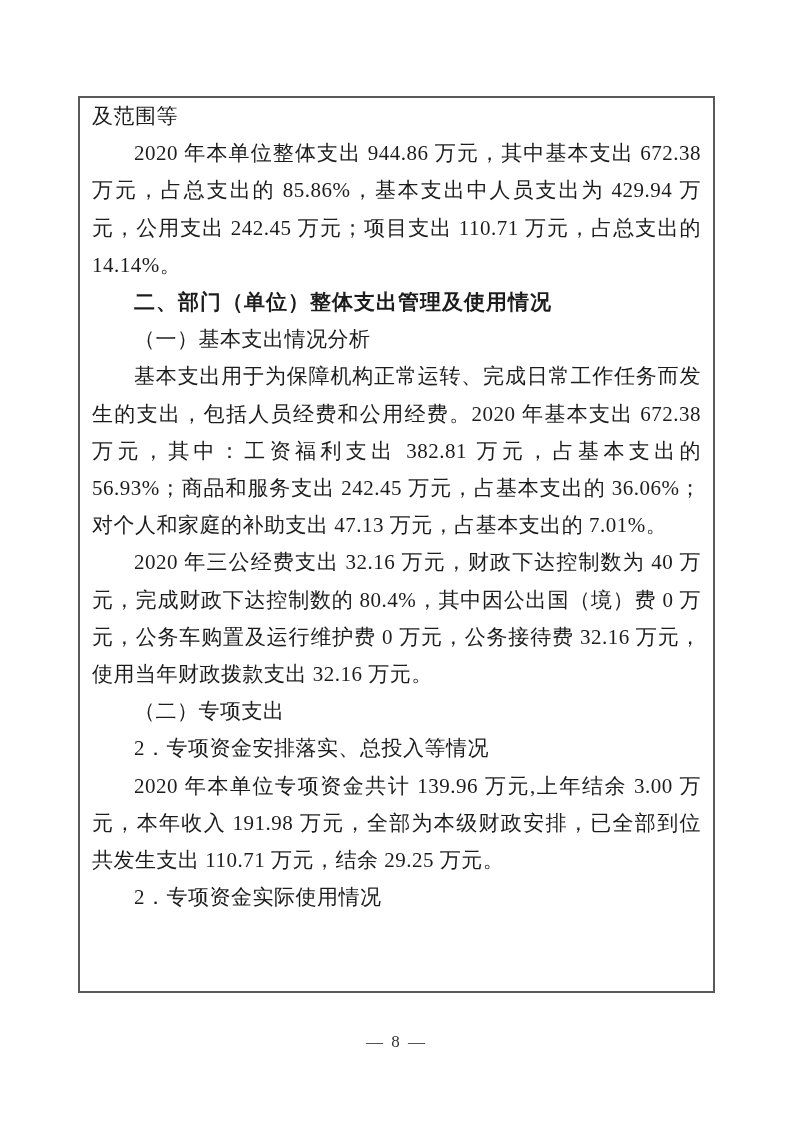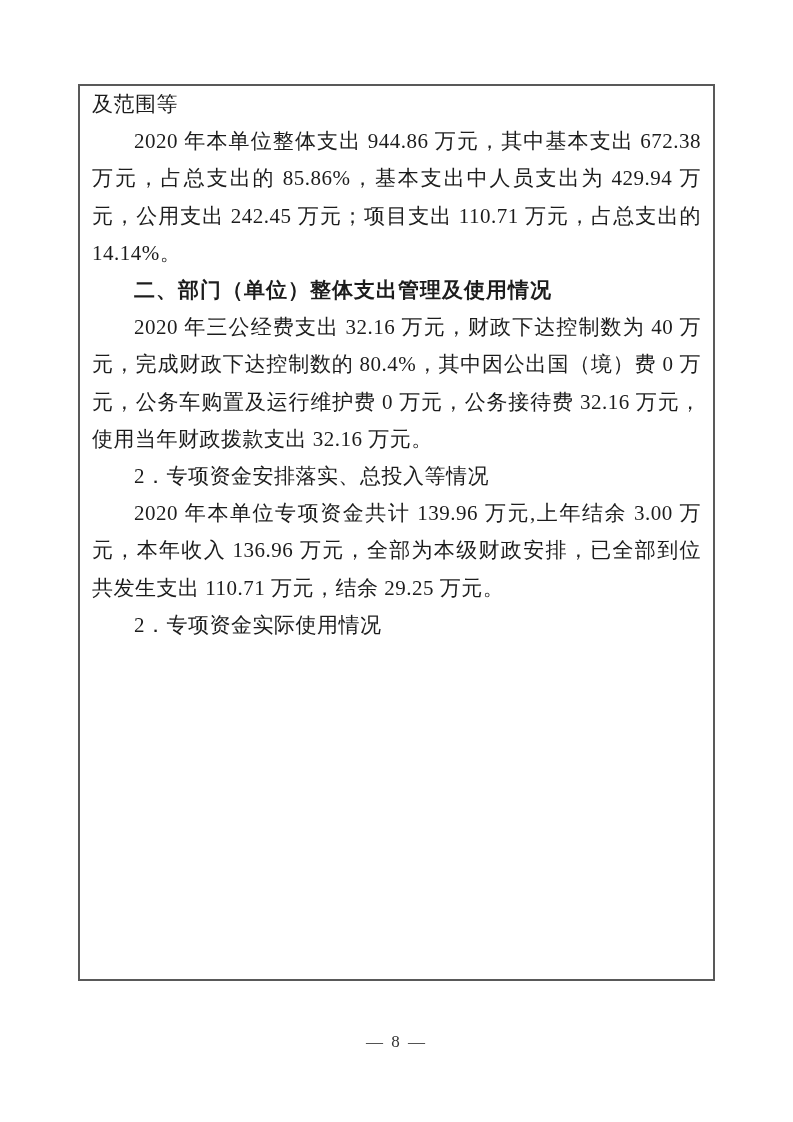--- a/index.html
+++ b/index.html
@@ -12,21 +12,21 @@
     width: 793px;
     height: 1122px;
     background: #ffffff;
     font-family: "Liberation Serif", "DejaVu Serif", serif;
     color: #1c1c1c;
     overflow: hidden;
   }
   .content-box {
     position: absolute;
     left: 78px;
-    top: 84px;
+    top: 96px;
     width: 637px;
     height: 897px;
     border: 2px solid #595959;
     box-sizing: border-box;
     padding: 0 12px;
     overflow: hidden;
   }
   .para {
     margin: 0;
     font-size: 21px;
@@ -58,21 +58,24 @@
   }
 </style>
 </head>
 <body>
 
 <div class="page">
   <div class="content-box">
     <p class="para no-indent">及范围等</p>
     <p class="para indent">2020 年本单位整体支出 944.86 万元，其中基本支出 672.38 万元，占总支出的 85.86%，基本支出中人员支出为 429.94 万元，公用支出 242.45 万元；项目支出 110.71 万元，占总支出的 14.14%。</p>
     <p class="para indent heading">二、部门（单位）整体支出管理及使用情况</p>
+    <p class="para indent">（一）基本支出情况分析</p>
+    <p class="para indent">基本支出用于为保障机构正常运转、完成日常工作任务而发生的支出，包括人员经费和公用经费。2020 年基本支出 672.38 万元，其中：工资福利支出 382.81 万元，占基本支出的 56.93%；商品和服务支出 242.45 万元，占基本支出的 36.06%；对个人和家庭的补助支出 47.13 万元，占基本支出的 7.01%。</p>
     <p class="para indent">2020 年三公经费支出 32.16 万元，财政下达控制数为 40 万元，完成财政下达控制数的 80.4%，其中因公出国（境）费 0 万元，公务车购置及运行维护费 0 万元，公务接待费 32.16 万元，使用当年财政拨款支出 32.16 万元。</p>
+    <p class="para indent">（二）专项支出</p>
     <p class="para indent">2．专项资金安排落实、总投入等情况</p>
-    <p class="para indent">2020 年本单位专项资金共计 139.96 万元,上年结余 3.00 万元，本年收入 136.96 万元，全部为本级财政安排，已全部到位共发生支出 110.71 万元，结余 29.25 万元。</p>
+    <p class="para indent">2020 年本单位专项资金共计 139.96 万元,上年结余 3.00 万元，本年收入 191.98 万元，全部为本级财政安排，已全部到位共发生支出 110.71 万元，结余 29.25 万元。</p>
     <p class="para indent">2．专项资金实际使用情况</p>
   </div>
   <div class="footer">
     <span>— 8 —</span>
   </div>
 </div>
 
 </body></html>

